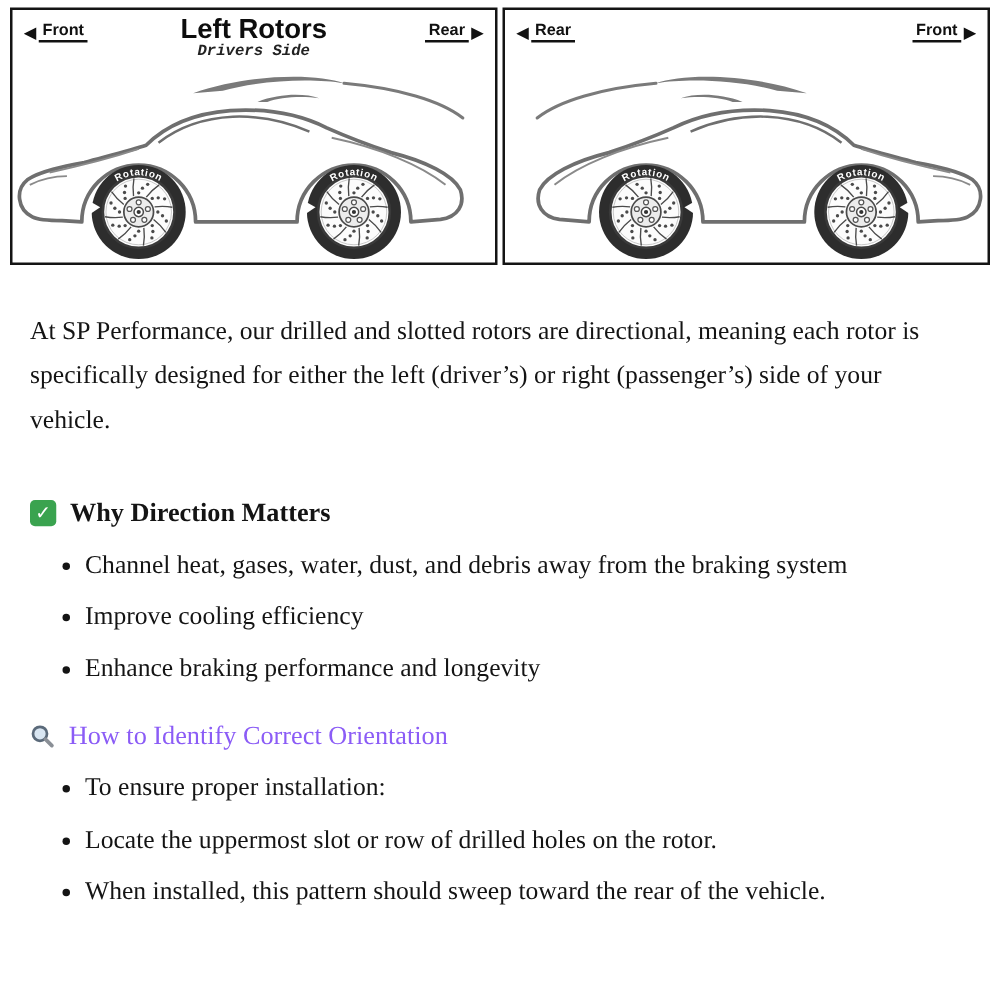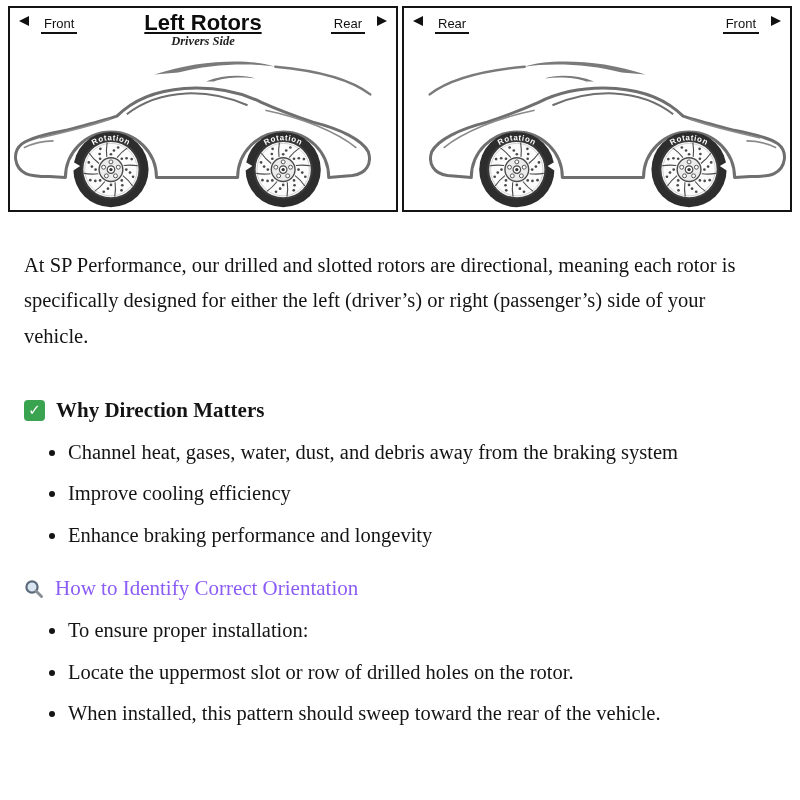--- a/index.html
+++ b/index.html
@@ -2,24 +2,24 @@
 <html><head>
 <meta charset="utf-8">
 <style>
   html,body { margin:0; padding:0; background:#fff; }
   body { width:800px; height:800px; overflow:hidden; font-family:"Liberation Serif",serif; color:#141414; }
 
   
   .diagram { display:flex; gap:4px; padding:6px 8px 4px; }
   .panel { position:relative; flex:1; border:2px solid #141414; height:202px; background:#fff; overflow:hidden; }
   .panel-titles { text-align:center; padding-top:3px; position:relative; z-index:2; }
-  .panel-title { font-family:"Liberation Sans",sans-serif; font-weight:700; font-size:22px; color:#0d0d0d; line-height:1.05;text-decoration:underline; }
-  .panel-subtitle { font-family:Liberation Serif, serif; font-weight:700; font-style:italic; font-size:12.5px; color:#222; }
-  .dir { position:absolute; top:8px; display:flex; gap:12px; z-index:3;
-         font-family:"Liberation Sans",sans-serif; font-weight:400; font-size:13px; color:#111; }
+  .panel-title { font-family:"Liberation Sans",sans-serif; font-weight:700; font-size:22px; color:#0d0d0d; line-height:1.05; }
+  .panel-subtitle { font-family:Liberation Mono, monospace; font-weight:700; font-style:italic; font-size:12.5px; color:#222; }
+  .dir { position:absolute; top:8px; display:flex; align-items:center; gap:2px; z-index:3;
+         font-family:"Liberation Sans",sans-serif; font-weight:700; font-size:13px; color:#111; }
   .dir-left { left:9px; } .dir-right { right:9px; }
   .dir-label { border-bottom:2.5px solid #111; padding:0 3px 1px; }
   .tri { width:0; height:0; border-top:5px solid transparent; border-bottom:5px solid transparent; margin-bottom:-4px; }
   .tri-left  { border-right:10px solid #111; }
   .tri-right { border-left:10px solid #111; }
   .car-svg { position:absolute; left:0; bottom:-2px; width:100%; height:162px; z-index:1; }
   .rot-text { font-family:"Liberation Sans",sans-serif; font-weight:700; font-size:8px; fill:#fff; letter-spacing:.6px; }
 
   
   .article { padding:12px 26px 0 24px; font-size:20.5px; }

